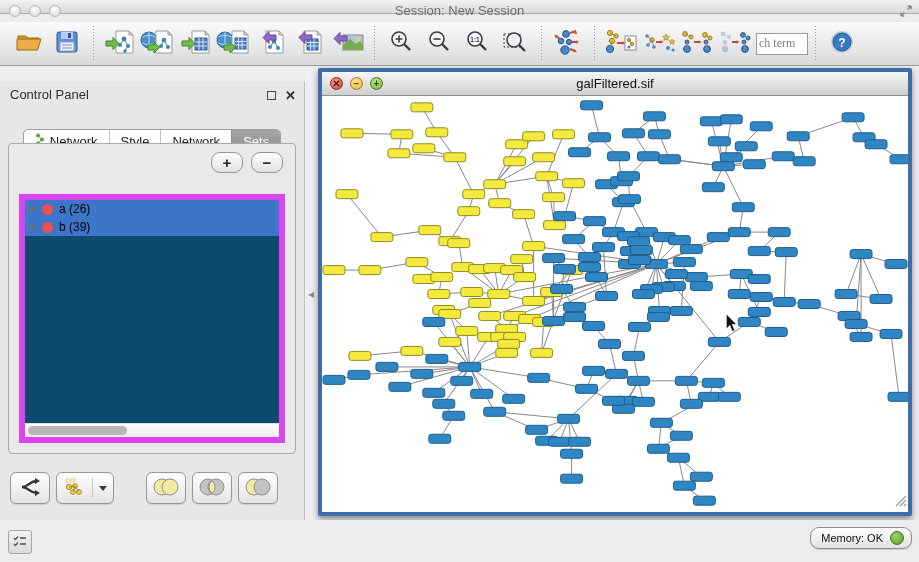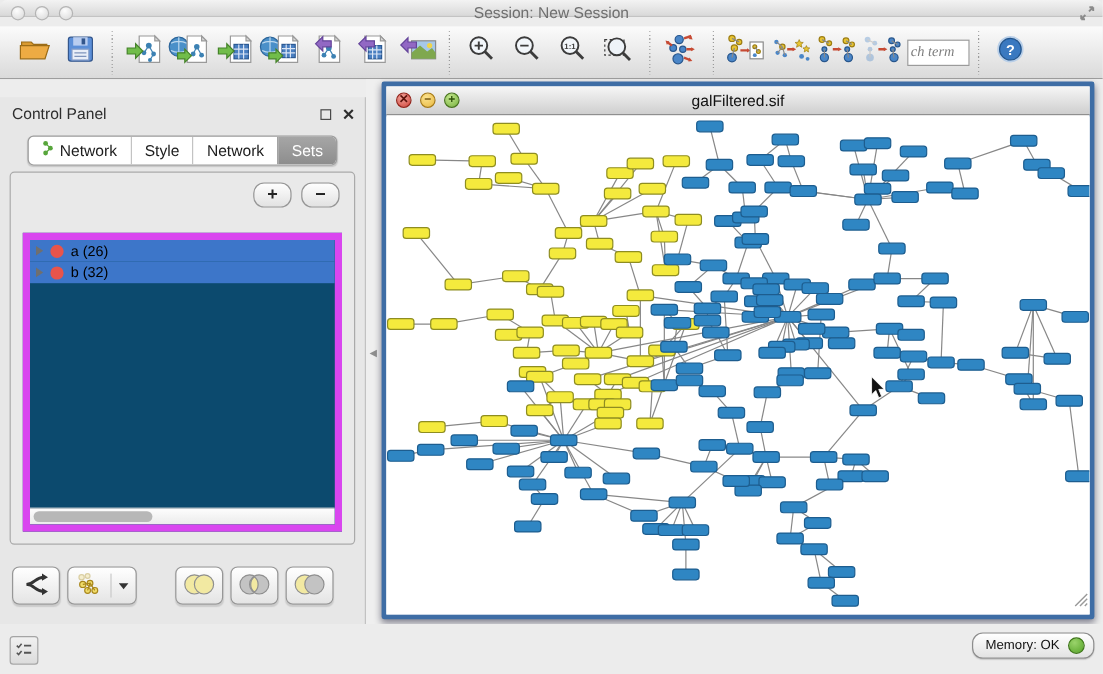--- a/index.html
+++ b/index.html
@@ -34,34 +34,34 @@
     display: flex; align-items: center; padding: 0 4px 0 10px;
   }
   .tbtn { height: 38px; min-width: 36px; display: flex; align-items: center; justify-content: center;
           border-radius: 4px; margin: 0 1px; }
   .tsep { width: 7px; height: 36px; margin: 0 4px;
           background: repeating-linear-gradient(#9a9a9a 0 1px, transparent 1px 3px);
           background-size: 1px 100%; background-repeat: no-repeat; background-position: 3px 0; }
   .search-wrap { margin-left: 2px; }
   .search-input {
     width: 52px; height: 22px; border: 1px solid #9b9b9b; background: #fff;
-    font-family: "Liberation Serif", serif; font-style: italic; font-size: 12px; color: #7d7d7d;
+    font-family: "Liberation Serif", serif; font-size: 12px; color: #7d7d7d;
     padding: 0 2px; outline: none;
   }
   
   .content { position: absolute; top: 66px; left: 0; right: 0; bottom: 42px; background: #ededed; }
   
   .cpanel { position: absolute; left: 0; top: 15px; bottom: 0; width: 305px;
             background: #e7e7e7; border-right: 1px solid #c2c2c2; }
   .cp-header { position: relative; height: 28px; line-height: 28px; padding-left: 10px;
                font-size: 13px; color: #2e2e2e; }
   .cp-header .hbtns { position: absolute; right: 8px; top: 0; height: 28px; display: flex; gap: 9px; align-items: center; }
   .float-glyph { width: 9px; height: 9px; border: 1.5px solid #4a4a4a; display: inline-block; }
   .close-glyph { font-size: 13px; font-weight: bold; color: #2d2d2d; line-height: 1; }
-  .cp-tabs-row { text-align: center; margin-top: 4px; text-decoration: underline; }
+  .cp-tabs-row { text-align: center; margin-top: 20px; text-decoration: underline; }
   .cp-tabs { display: inline-flex; border: 1px solid #9d9d9d; border-radius: 5px;
              background: #fff; overflow: hidden; font-size: 13px; color: #1c1c1c;
              box-shadow: 0 1px 1px rgba(0,0,0,.15); }
   .cp-tab { padding: 3px 11px 4px; display: flex; align-items: center; gap: 5px; }
   .cp-tab + .cp-tab { border-left: 1px solid #c3c3c3; }
   .cp-tab.selected { background: linear-gradient(#a6a6a6, #8d8d8d); color: #fff; border-left-color: #8d8d8d; }
   .cp-box { position: absolute; left: 8px; right: 8px; top: 62px; bottom: 66px;
             border: 1px solid #aaa; border-radius: 4px; background: #e9e9e9; }
   .pm-row { position: absolute; top: 8px; right: 12px; display: flex; gap: 8px; }
   .pm-btn { width: 32px; height: 21px; border: 1px solid #969696; border-radius: 9px;
@@ -444,21 +444,21 @@
       </div>
       <div class="set-list">
         <div class="set-row selected">
           <span class="tri"></span>
           <span class="reddot"></span>
           <span>a (26)</span>
         </div>
         <div class="set-row selected">
           <span class="tri"></span>
           <span class="reddot"></span>
-          <span>b (32)</span>
+          <span>b (39)</span>
         </div>
         <div class="hscroll">
           <div class="hthumb"></div>
         </div>
       </div>
     </div>
 
     <div class="cp-actions">
       <button class="act-btn">
         <span>

